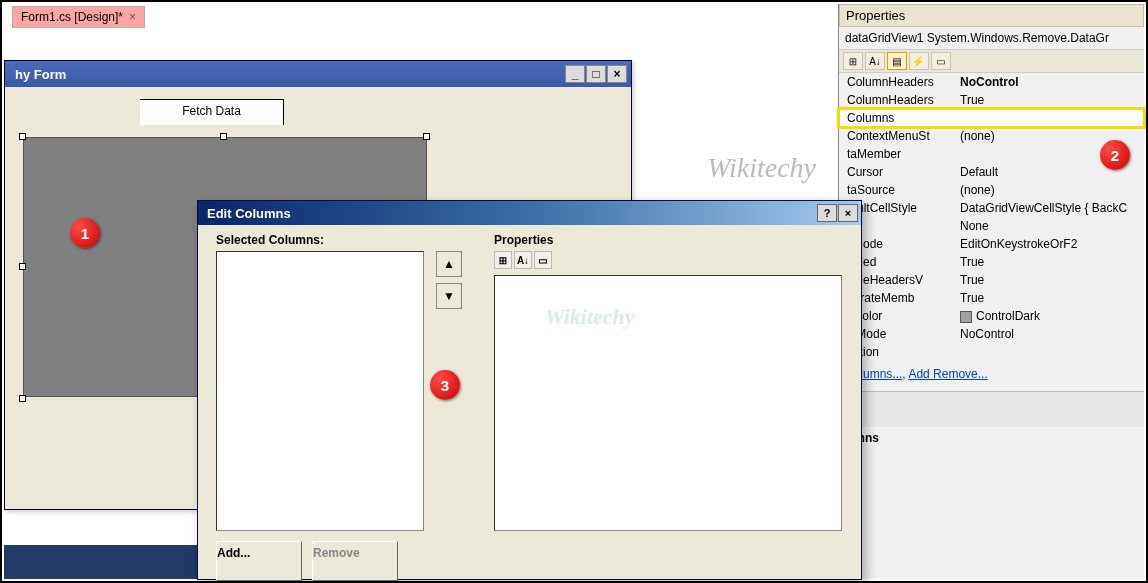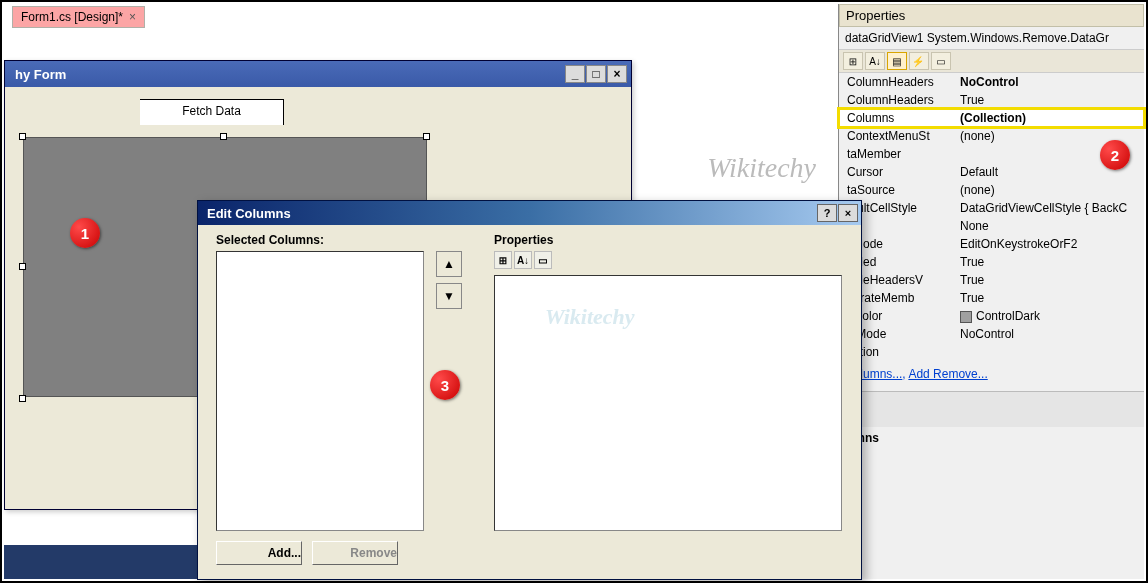--- a/index.html
+++ b/index.html
@@ -40,21 +40,21 @@
 .ed-body { position: relative; padding: 10px; height: calc(100% - 24px); font-weight: bold; }
 .ed-label { position: absolute; }
 .ed-lbl-selected { left: 18px; top: 8px; }
 .ed-lbl-props { left: 296px; top: 8px; }
 .listbox { position: absolute; left: 18px; top: 26px; width: 208px; height: 280px; background: #fff; border: 1px inset #888; }
 .arrow-col { position: absolute; left: 238px; top: 26px; display: flex; flex-direction: column; gap: 6px; }
 .arrow-btn { width: 26px; height: 26px; background: #ece9d8; border: 1px solid #888; display: flex; align-items: center; justify-content: center; }
 .mini-toolbar { position: absolute; left: 296px; top: 26px; display: flex; gap: 2px; }
 .mini-ic { width: 18px; height: 18px; border: 1px solid #bbb; background: #f0f0e8; display: flex; align-items: center; justify-content: center; font-size: 10px; }
 .prop-area { position: absolute; left: 296px; top: 50px; width: 348px; height: 256px; background: #fff; border: 1px inset #888; }
-.dialog-btn { position: absolute; width: 86px; height: 24px; background: #ece9d8; border-top: 1px solid #fff; border-left: 1px solid #fff; border-right: 1px solid #666; border-bottom: 1px solid #666; text-align: right; line-height: 22px; }
+.dialog-btn { position: absolute; width: 86px; height: 40px; background: #ece9d8; border-top: 1px solid #fff; border-left: 1px solid #fff; border-right: 1px solid #666; border-bottom: 1px solid #666; text-align: left; line-height: 22px; }
 .btn-add { left: 18px; top: 316px; }
 .btn-remove { left: 114px; top: 316px; color: #888; }
 
 
 .props-panel { position: absolute; right: 2px; top: 2px; width: 306px; bottom: 2px; background: #f0f0f0; border-left: 1px solid #888; }
 .pp-title { background: #e9e3cf; border: 1px solid #c2bfa8; padding: 3px 6px; font-size: 13px; }
 .pp-selector { padding: 4px 6px; white-space: nowrap; overflow: hidden; }
 .pp-selector b { font-weight: normal; }
 .pp-toolbar { display: flex; gap: 2px; padding: 2px 4px; border-top: 1px solid #ccc; border-bottom: 1px solid #ccc; background: #eae6d8; }
 .pp-ic { width: 20px; height: 18px; border: 1px solid #c9c4b0; background: #f3efdf; display: flex; align-items: center; justify-content: center; font-size: 10px; }
@@ -170,21 +170,20 @@
       <div class="pp-row">
         <div class="pp-name">ColumnHeaders</div>
         <div class="pp-val bold">NoControl</div>
       </div>
       <div class="pp-row">
         <div class="pp-name">ColumnHeaders</div>
         <div class="pp-val">True</div>
       </div>
       <div class="pp-row hl">
         <div class="pp-name">Columns</div>
-        <div class="pp-val bold">(Collection)</div>
       </div>
       <div class="pp-row">
         <div class="pp-name">ContextMenuSt</div>
         <div class="pp-val">(none)</div>
       </div>
       <div class="pp-row">
         <div class="pp-name">taMember</div>
         <div class="pp-val"></div>
       </div>
       <div class="pp-row">

